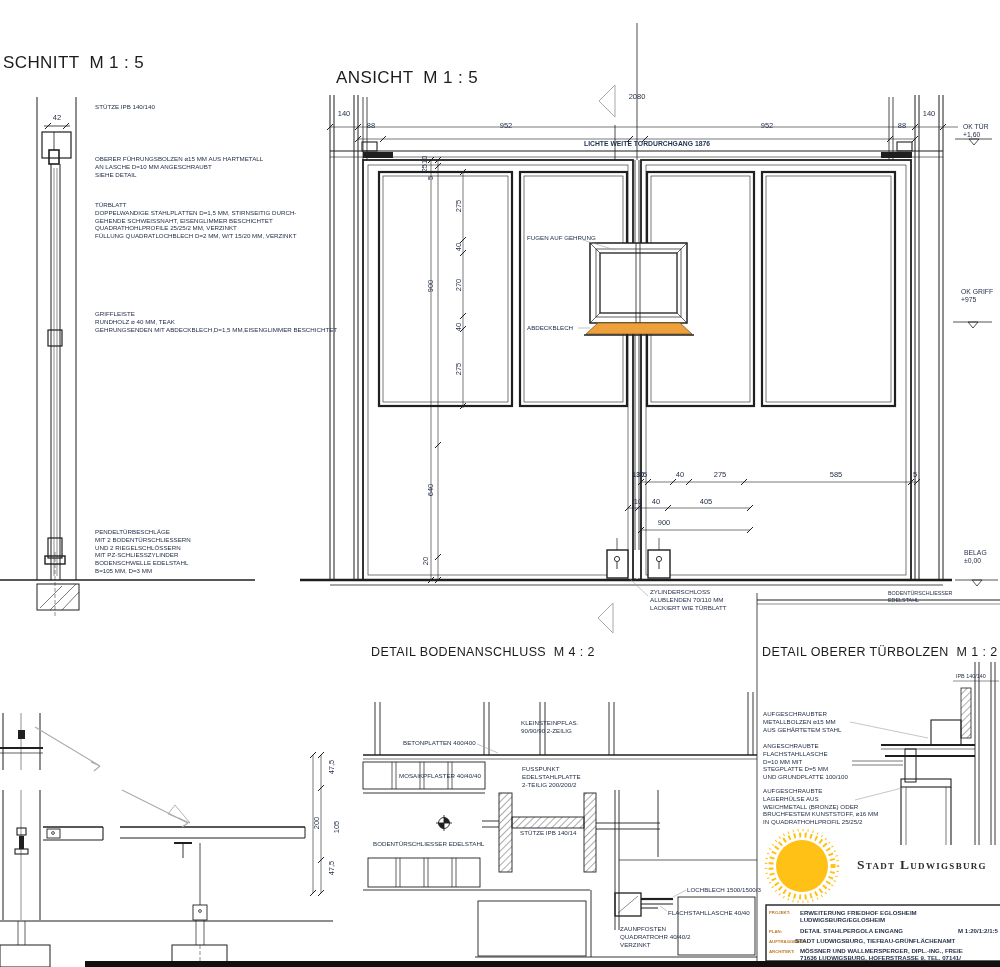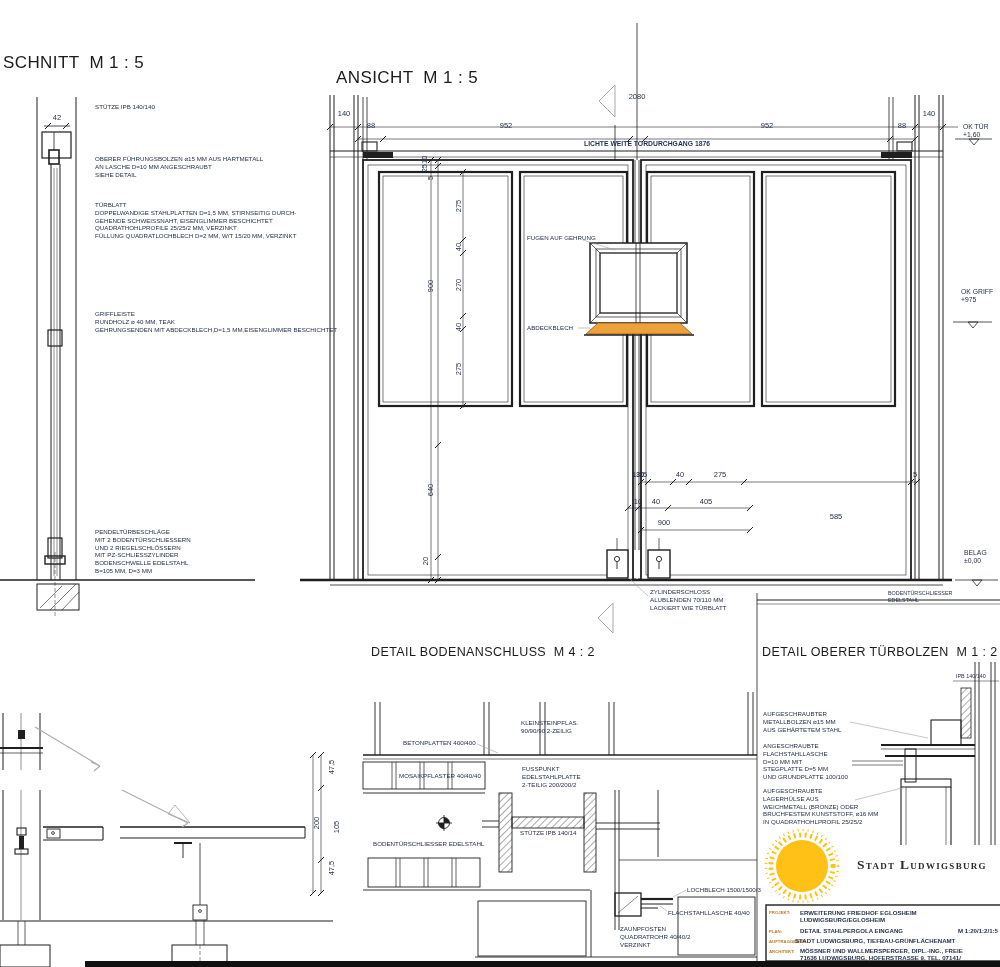--- a/index.html
+++ b/index.html
@@ -258,21 +258,21 @@
   <div class="vdim" style="left:425px;top:561px;">20</div>
   <div class="vdim" style="left:458px;top:206px;">275</div>
   <div class="vdim" style="left:458px;top:247px;">40</div>
   <div class="vdim" style="left:458px;top:285px;">270</div>
   <div class="vdim" style="left:458px;top:327px;">40</div>
   <div class="vdim" style="left:458px;top:369px;">275</div>
   <div class="dim" style="left:645px;top:470px;">5</div>
   <div class="dim" style="left:638px;top:470px;font-weight:bold;">130</div>
   <div class="dim" style="left:680px;top:470px;">40</div>
   <div class="dim" style="left:720px;top:470px;">275</div>
-  <div class="dim" style="left:836px;top:470px;margin-top:42px;">585</div>
+  <div class="dim" style="left:836px;top:470px;">585</div>
   <div class="dim" style="left:915px;top:470px;">5</div>
   <div class="dim" style="left:632px;top:497px;padding-left:12px;">10</div>
   <div class="dim" style="left:656px;top:497px;">40</div>
   <div class="dim" style="left:706px;top:497px;text-align:center;">405</div>
   <div class="dim" style="left:664px;top:518px;">900</div>
 
   <div class="lbl" style="left:527px;top:234px;">FUGEN AUF GEHRUNG</div>
   <div class="lbl" style="left:527px;top:324px;">ABDECKBLECH</div>
   <div class="lbl" style="left:650px;top:588px;">ZYLINDERSCHLOSS
 ALUBLENDEN 70/110 MM

